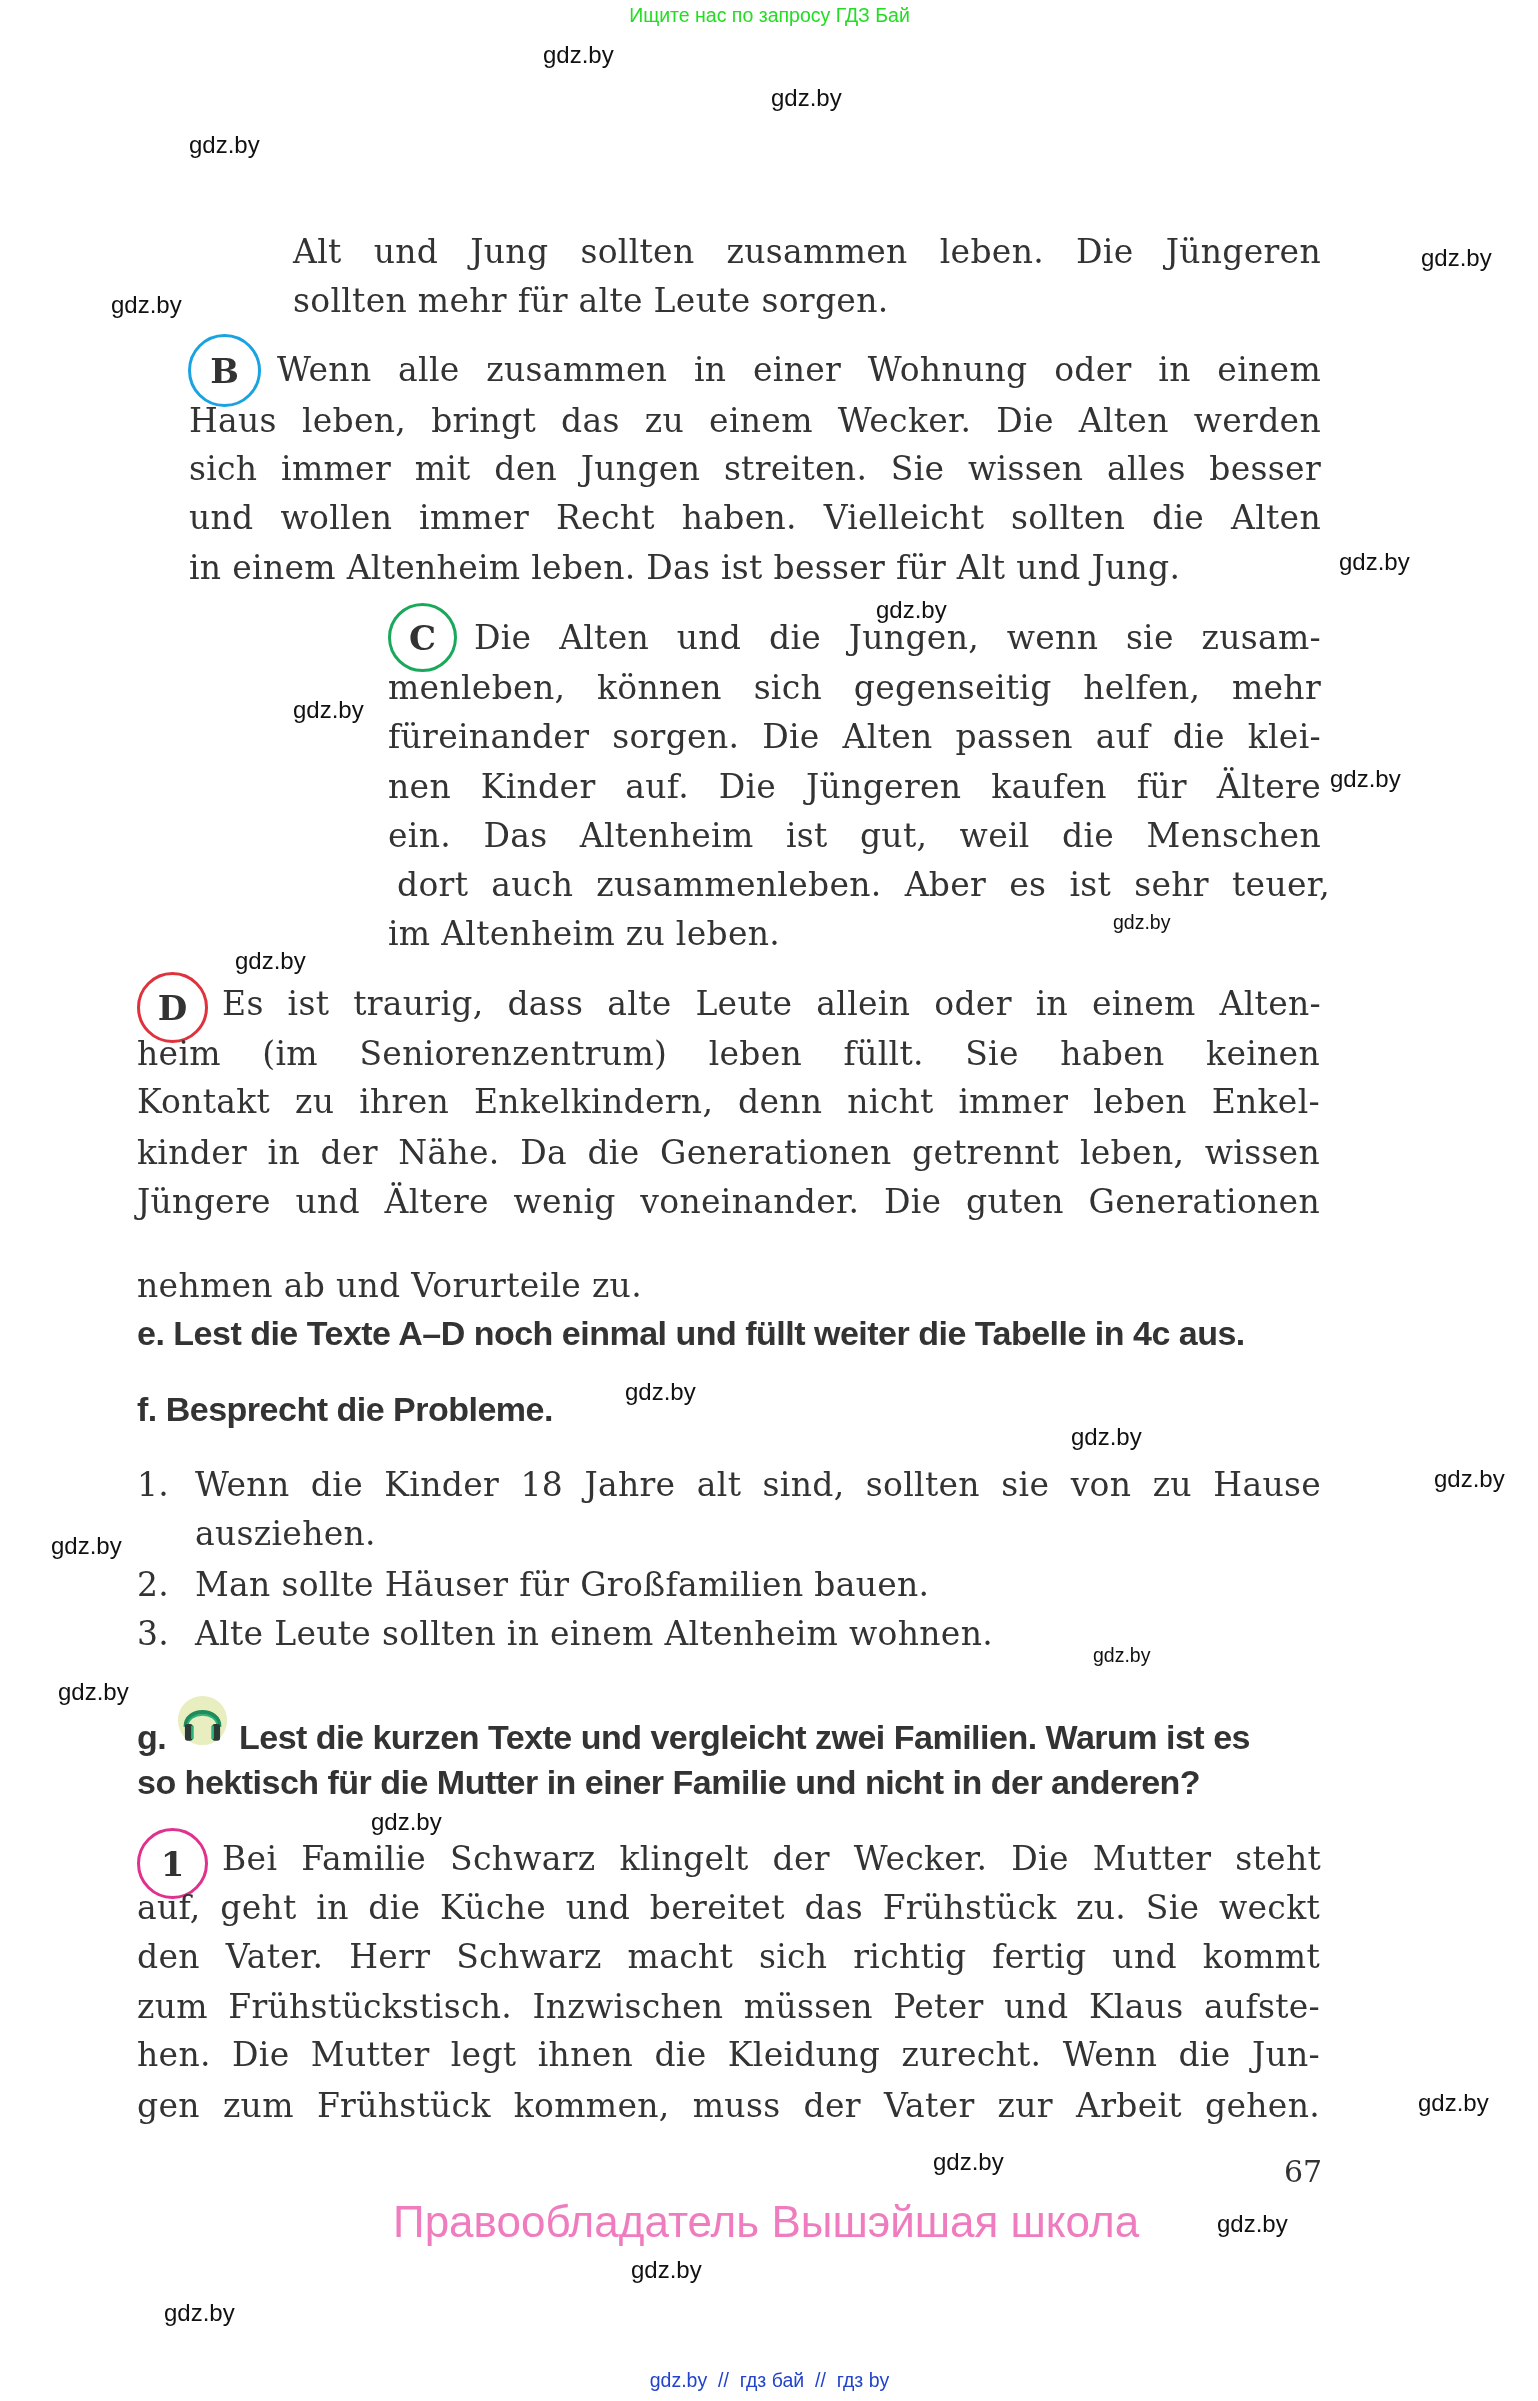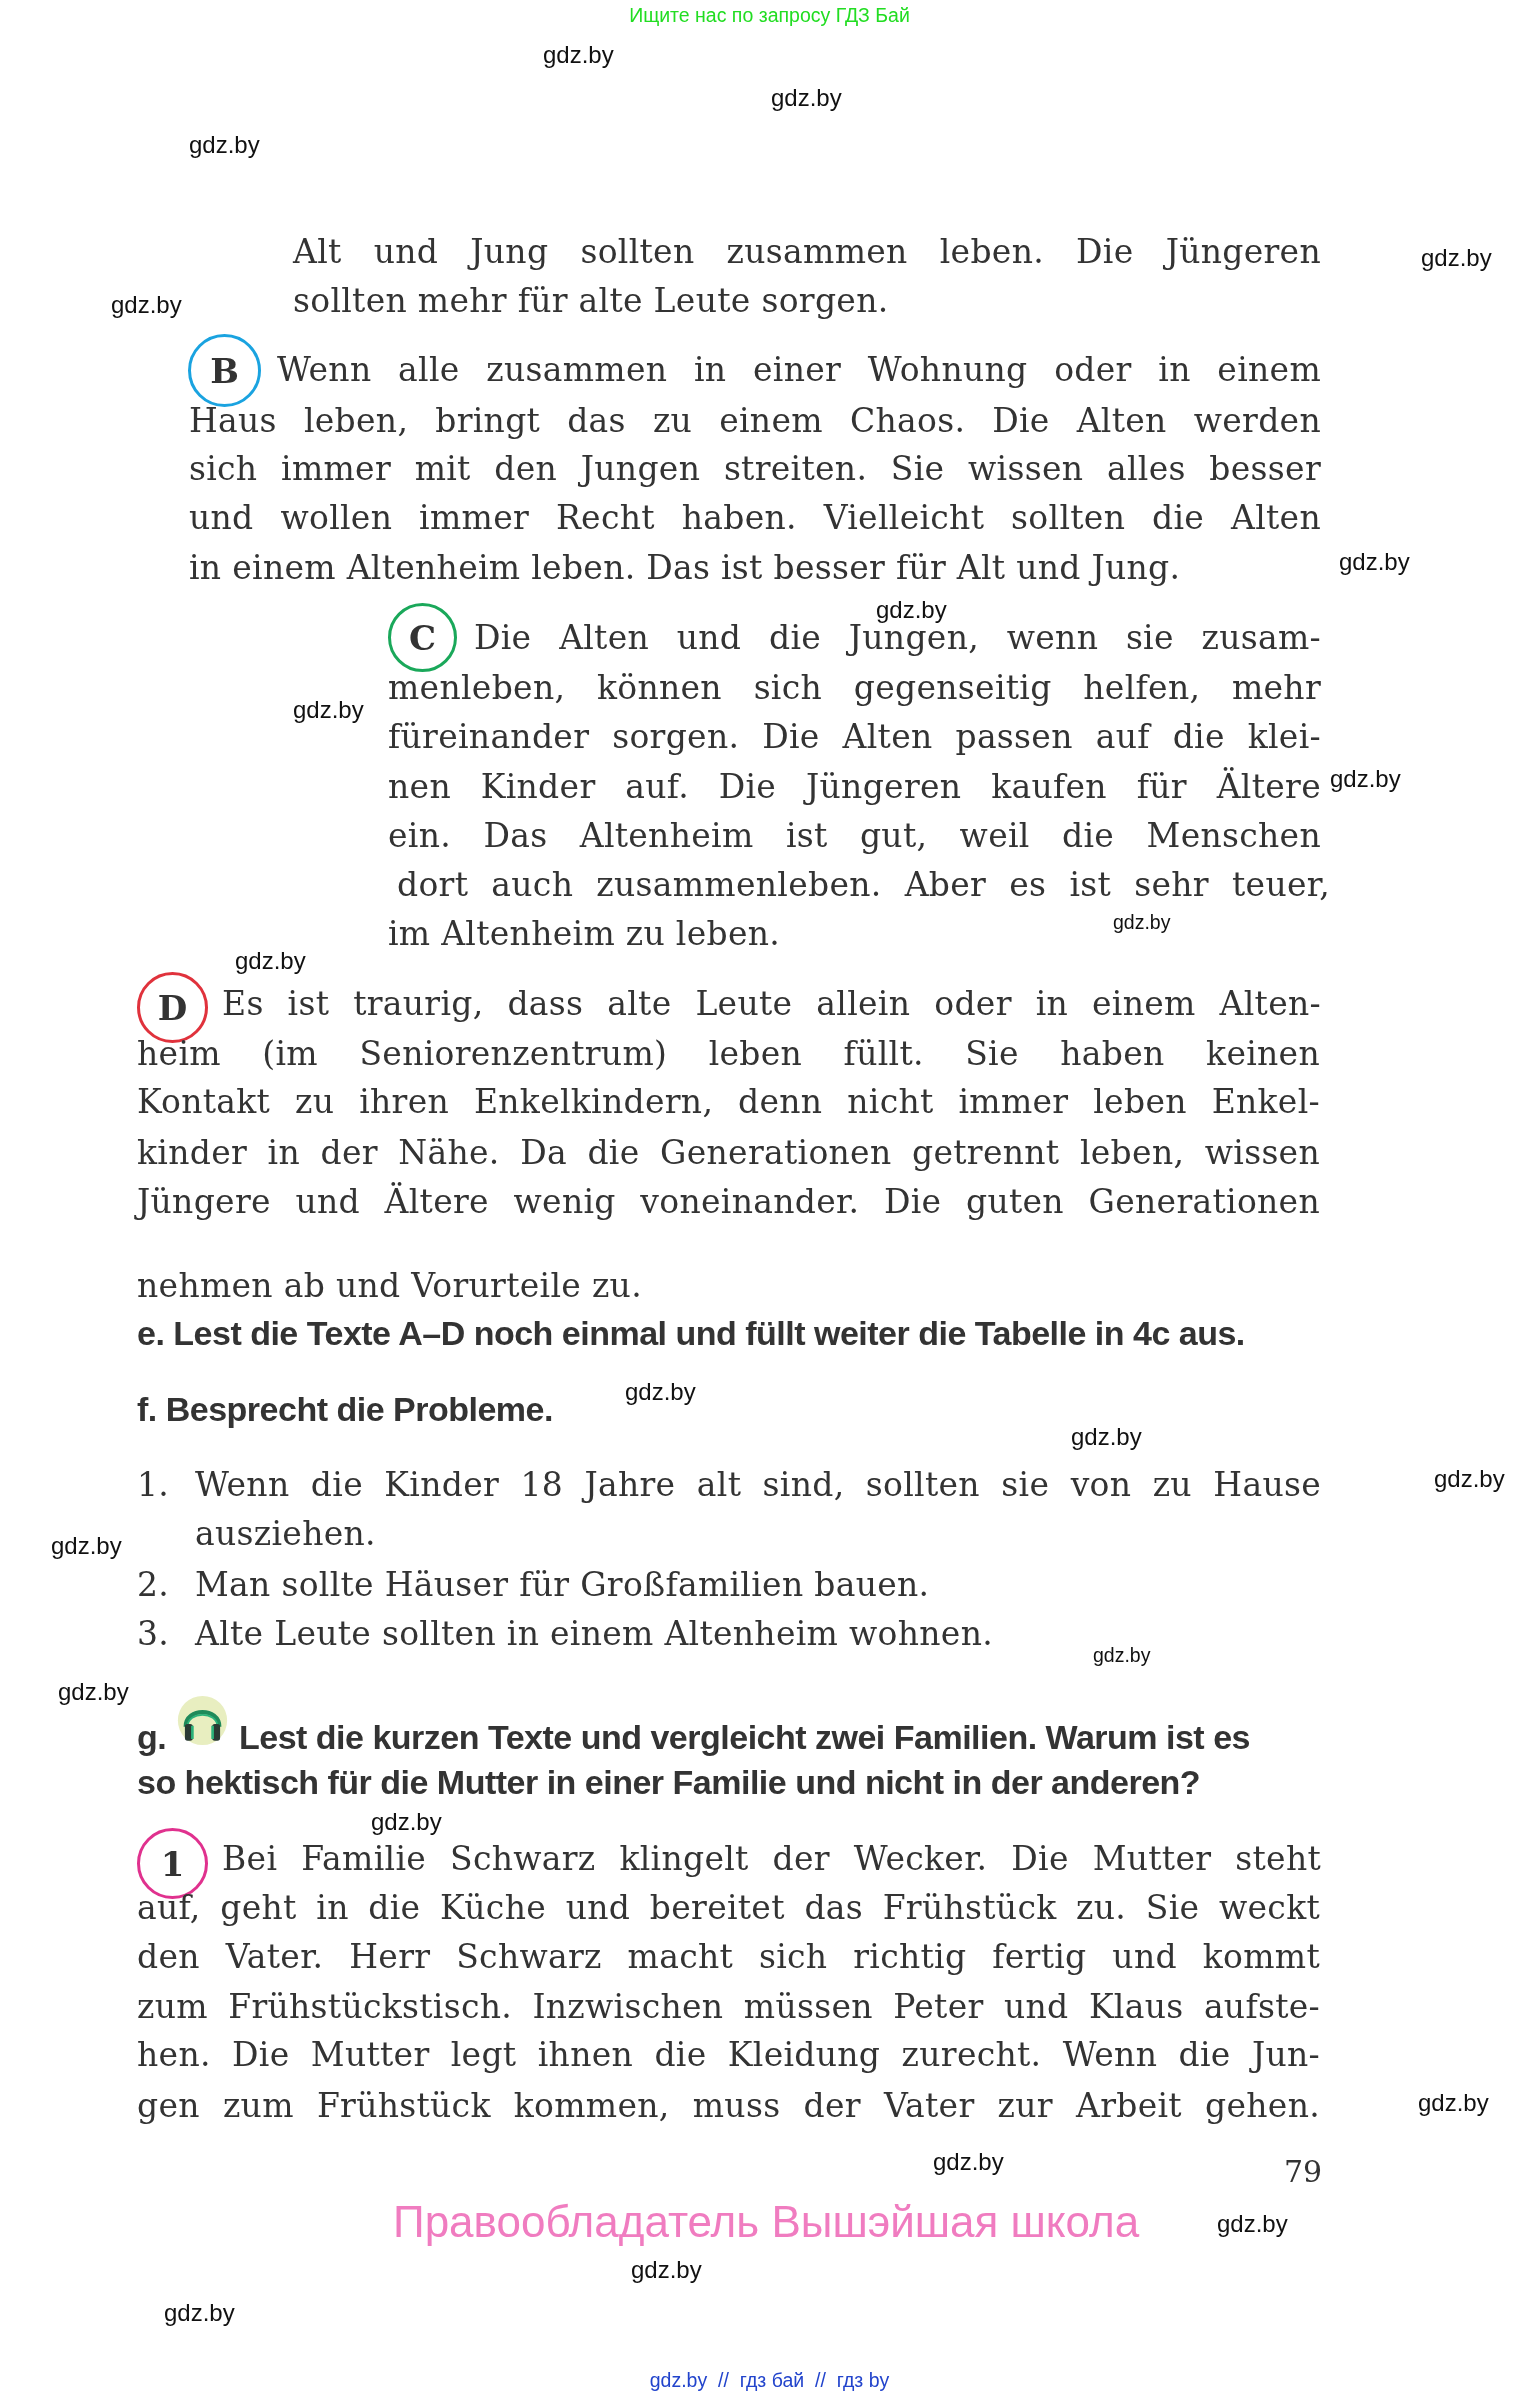--- a/index.html
+++ b/index.html
@@ -48,21 +48,21 @@
 <div class="abs wm" style="left:164px;top:2299px">gdz.by</div>
 
 <div class="serif">
   <div class="line justify" style="left:293px;top:232px;width:1028px">Alt und Jung sollten zusammen leben. Die Jüngeren</div>
   <div class="line" style="left:293px;top:281px">sollten mehr für alte Leute sorgen.</div>
 </div>
 
 <div class="badge" style="left:188px;top:334px;width:73px;height:73px;border-color:#1aa3e0">B</div>
 <div class="serif">
   <div class="line justify" style="left:277px;top:350px;width:1044px">Wenn alle zusammen in einer Wohnung oder in einem</div>
-  <div class="line justify" style="left:189px;top:401px;width:1132px">Haus leben, bringt das zu einem Chaos. Die Alten werden</div>
+  <div class="line justify" style="left:189px;top:401px;width:1132px">Haus leben, bringt das zu einem Wecker. Die Alten werden</div>
   <div class="line justify" style="left:189px;top:449px;width:1132px">sich immer mit den Jungen streiten. Sie wissen alles besser</div>
   <div class="line justify" style="left:189px;top:498px;width:1132px">und wollen immer Recht haben. Vielleicht sollten die Alten</div>
   <div class="line" style="left:189px;top:548px">in einem Altenheim leben. Das ist besser für Alt und Jung.</div>
 </div>
 
 <div class="badge" style="left:388px;top:603px;width:69px;height:69px;border-color:#1aa85a">C</div>
 <div class="serif">
   <div class="line justify" style="left:474px;top:618px;width:847px">Die Alten und die Jungen, wenn sie zusam-</div>
   <div class="line justify" style="left:388px;top:668px;width:933px">menleben, können sich gegenseitig helfen, mehr</div>
   <div class="line justify" style="left:388px;top:717px;width:933px">füreinander sorgen. Die Alten passen auf die klei-</div>
@@ -114,18 +114,18 @@
 <div class="badge" style="left:137px;top:1828px;width:71px;height:71px;border-color:#e0318e">1</div>
 <div class="serif">
   <div class="line justify" style="left:222px;top:1839px;width:1099px">Bei Familie Schwarz klingelt der Wecker. Die Mutter steht</div>
   <div class="line justify" style="left:137px;top:1888px;width:1183px">auf, geht in die Küche und bereitet das Frühstück zu. Sie weckt</div>
   <div class="line justify" style="left:137px;top:1937px;width:1183px">den Vater. Herr Schwarz macht sich richtig fertig und kommt</div>
   <div class="line justify" style="left:137px;top:1987px;width:1183px">zum Frühstückstisch. Inzwischen müssen Peter und Klaus aufste-</div>
   <div class="line justify" style="left:137px;top:2035px;width:1183px">hen. Die Mutter legt ihnen die Kleidung zurecht. Wenn die Jun-</div>
   <div class="line justify" style="left:137px;top:2086px;width:1183px">gen zum Frühstück kommen, muss der Vater zur Arbeit gehen.</div>
 </div>
 
-<div class="abs pagenum" style="left:1284px;top:2154px">79</div>
+<div class="abs pagenum" style="left:1284px;top:2154px">67</div>
 
 <div class="abs copyright" style="left:393px;top:2197px">Правообладатель Вышэйшая школа</div>
 
 <div class="abs footer" style="left:0;width:1539px;text-align:center;top:2369px;white-space:pre">gdz.by  //  гдз бай  //  гдз by</div>
 
 
 </body></html>

